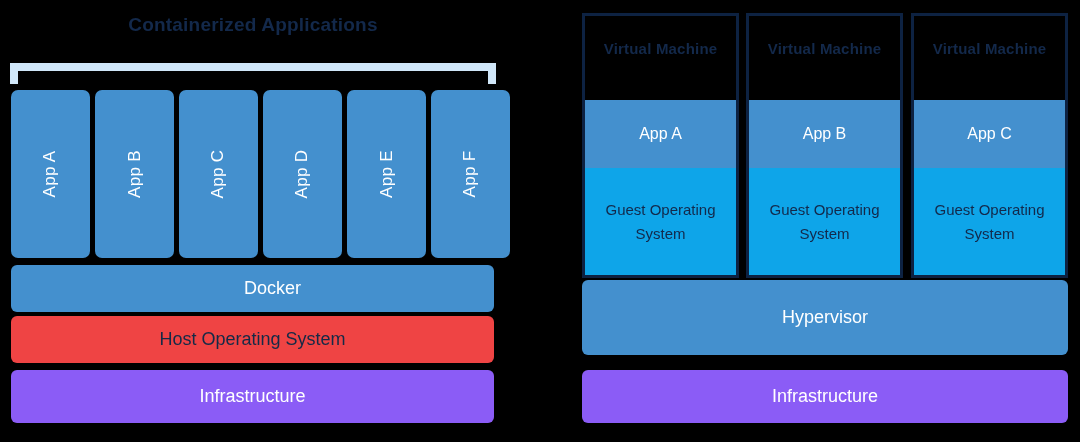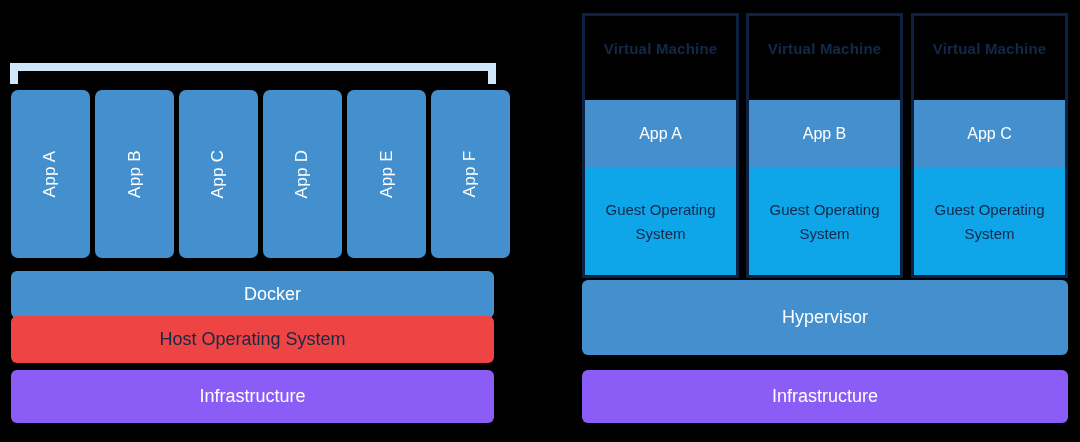--- a/index.html
+++ b/index.html
@@ -62,21 +62,21 @@
     align-items: center;
     justify-content: center;
   }
   .app-col .vlabel {
     transform: rotate(-90deg);
     white-space: nowrap;
     font-size: 17px;
     letter-spacing: .3px;
   }
 
-  #docker-bar  { left: 11px; top: 271px; width: 483px; height: 47px; font-size: 18px; padding-left: 40px; }
+  #docker-bar  { left: 11px; top: 265px; width: 483px; height: 47px; font-size: 18px; padding-left: 40px; }
   #host-os-bar { left: 11px; top: 316px; width: 483px; height: 47px; font-size: 18px; }
   #left-infra-bar { left: 11px; top: 370px; width: 483px; height: 53px; font-size: 18px; }
 
   
   #right-panel { position: absolute; left: 0; top: 0; width: 1080px; height: 442px; }
 
   .vm-box {
     position: absolute;
     top: 13px;
     width: 157px;
@@ -125,20 +125,21 @@
   }
 
   #hypervisor-bar  { left: 582px; top: 280px; width: 486px; height: 75px; font-size: 18px; }
   #right-infra-bar { left: 582px; top: 370px; width: 486px; height: 53px; font-size: 18px; }
 </style>
 </head>
 <body>
 
 <div id="left-panel">
 
+  <div id="containerized-title">Containerized Applications</div>
 
   <div id="app-bracket">
     <div class="bar"></div>
     <div class="tick-left"></div>
     <div class="tick-right"></div>
   </div>
 
   <div class="app-col" style="left:11px;">
     <span class="vlabel">App A</span>
   </div>

